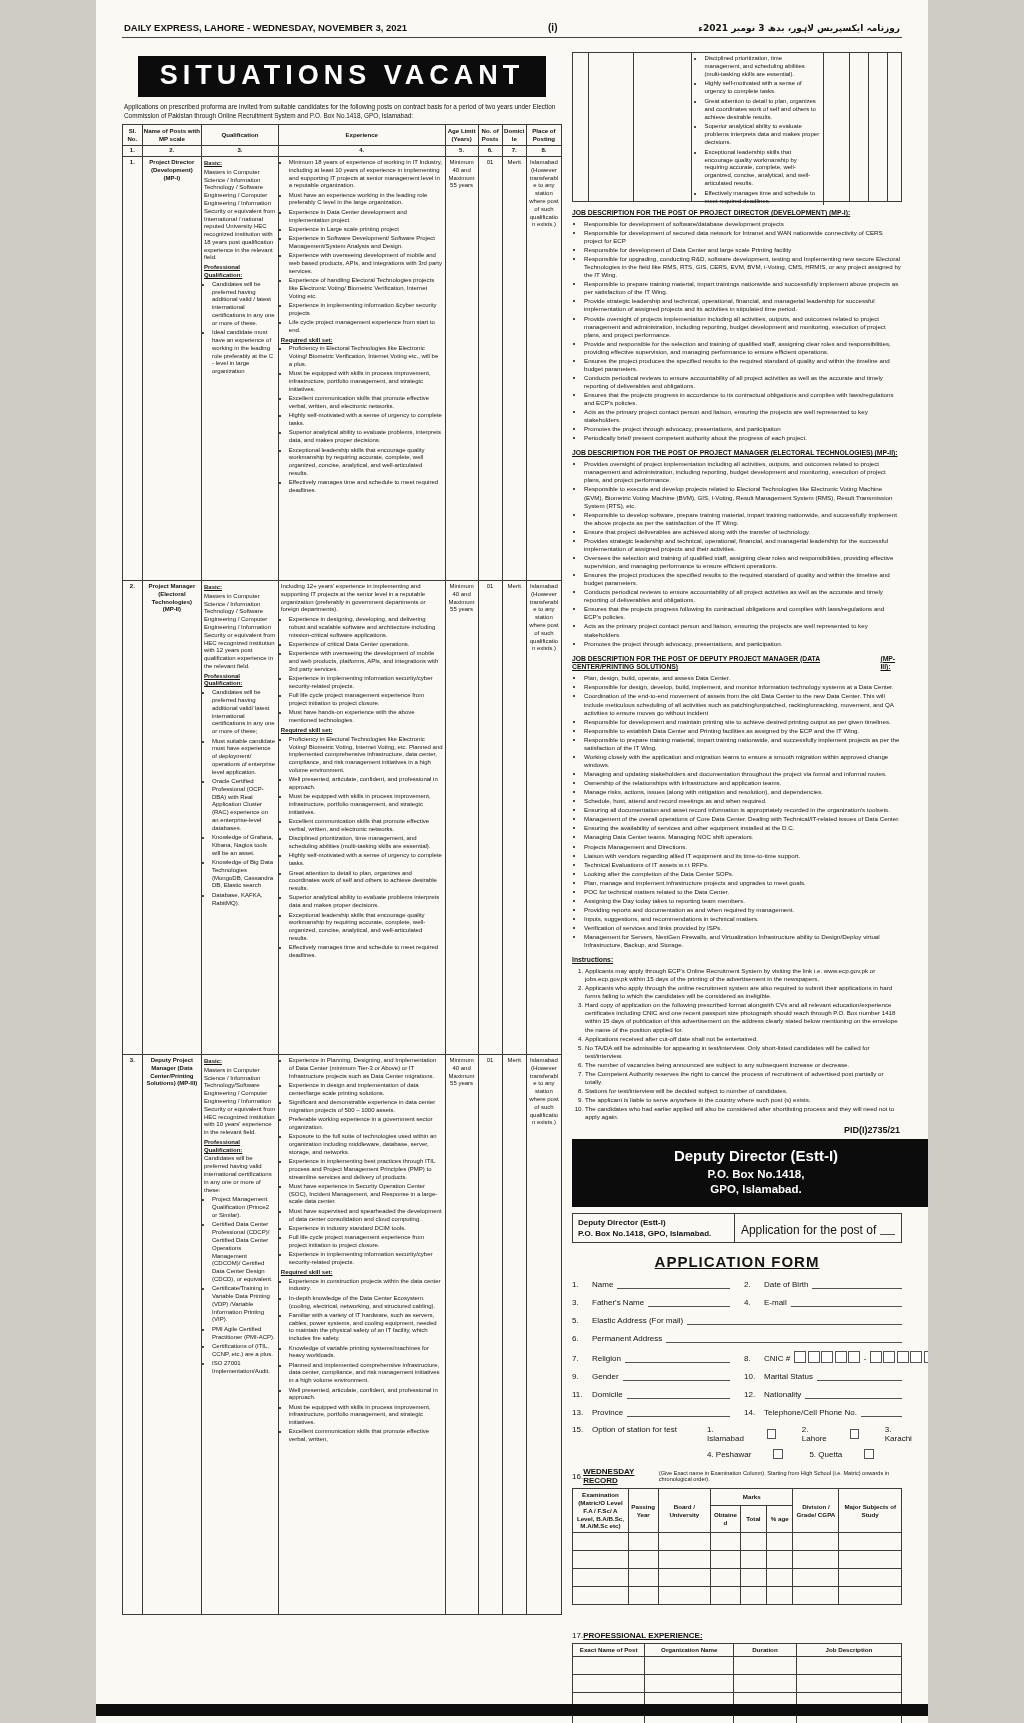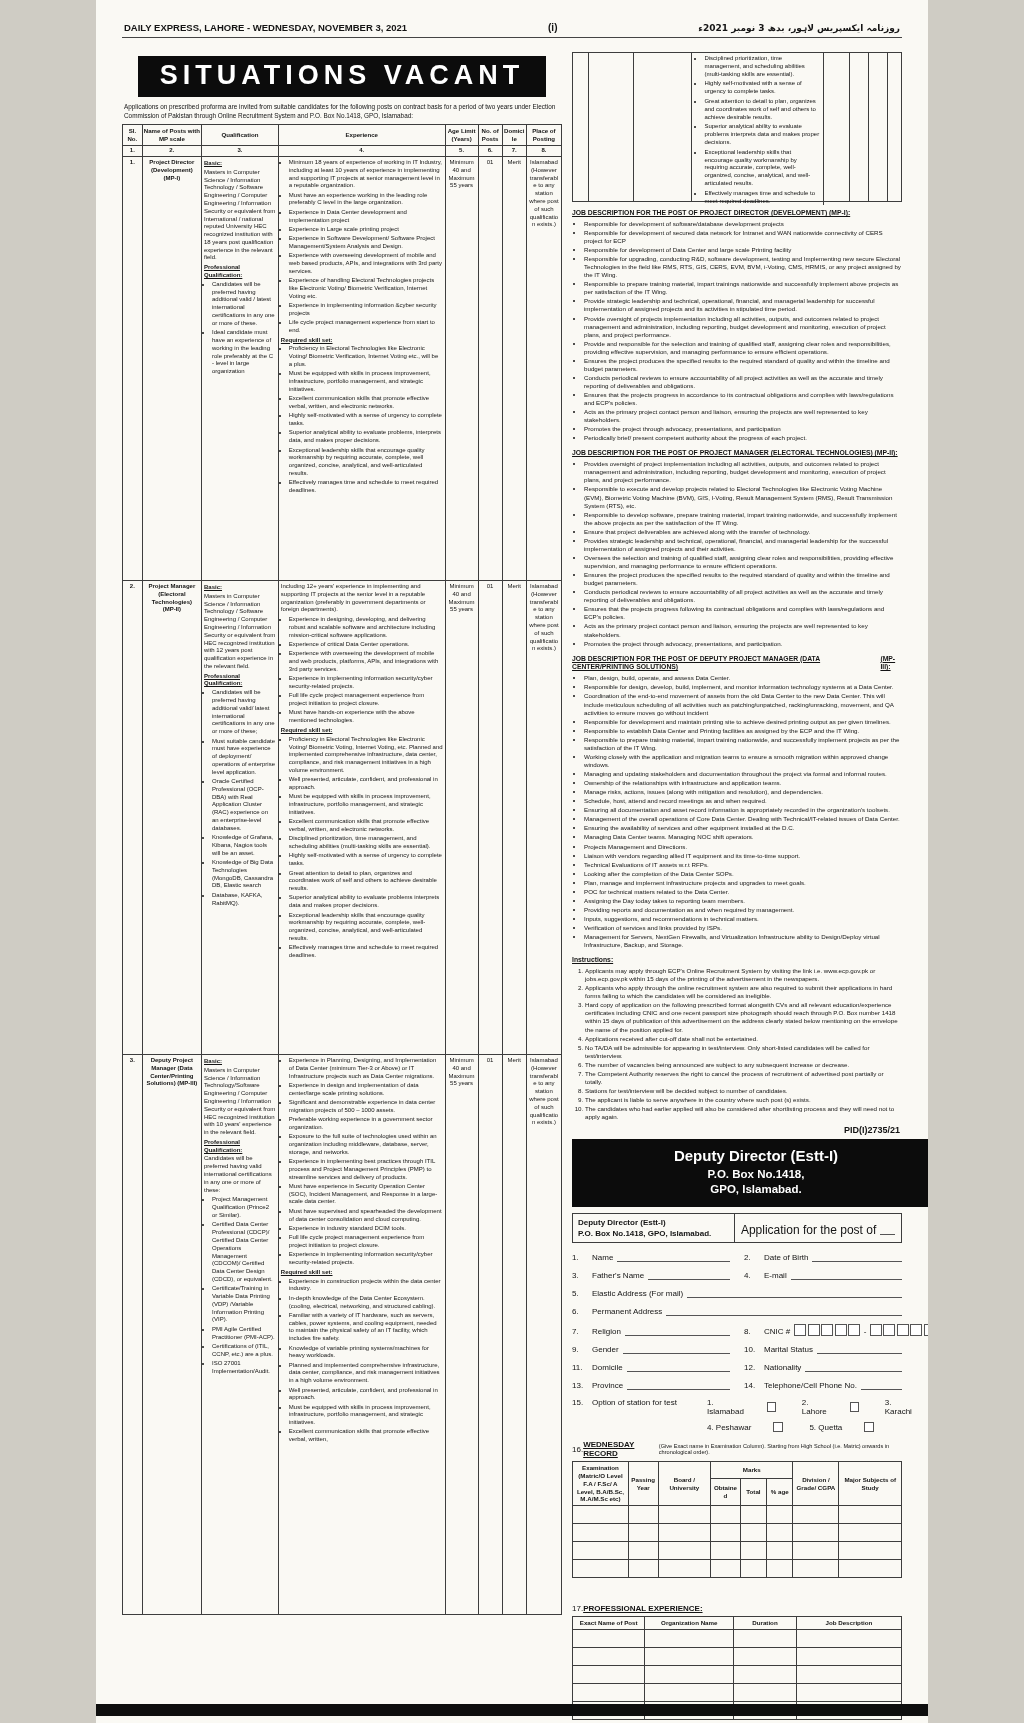--- a/index.html
+++ b/index.html
@@ -405,20 +405,21 @@
         <div class="a-left">
           <div>Deputy Director (Estt-I)</div>
           <div>P.O. Box No.1418, GPO, Islamabad.</div>
         </div>
         <div class="a-right">
           <span>Application for the post of</span>
           <span class="fill"></span>
         </div>
       </div>
 
+      <div class="form-title">APPLICATION FORM</div>
 
 
       <div class="fields">
         <div class="frow">
           <div class="field">
             <span class="fnum">1.</span>
             <span class="flabel">Name</span>
             <span class="fill"></span>
           </div>
           <div class="field">

